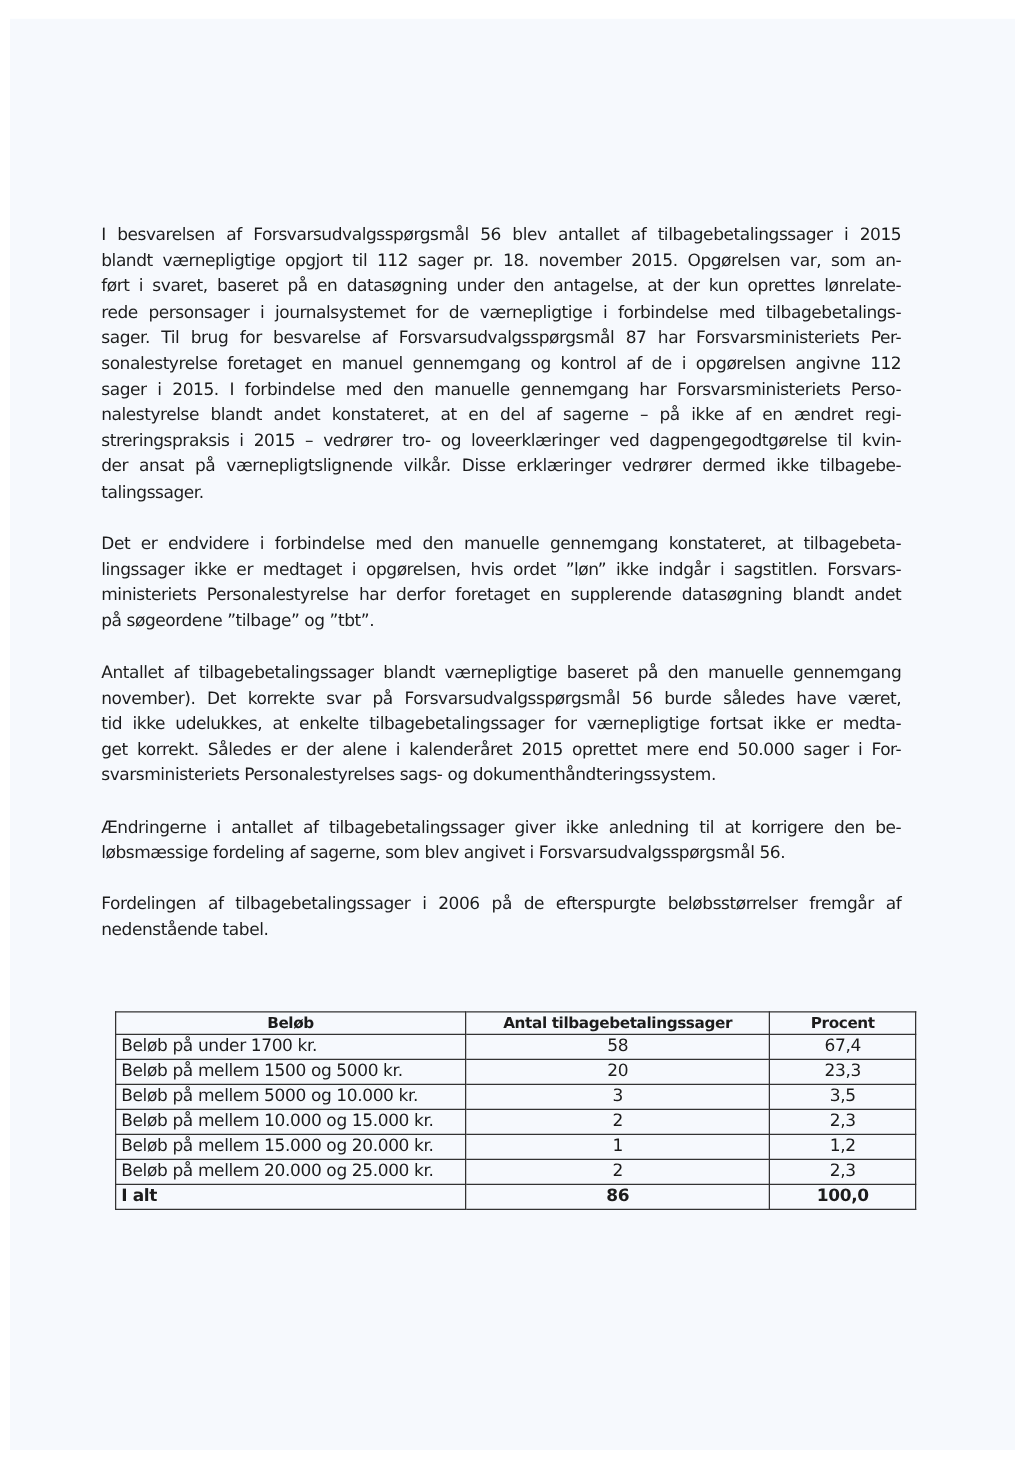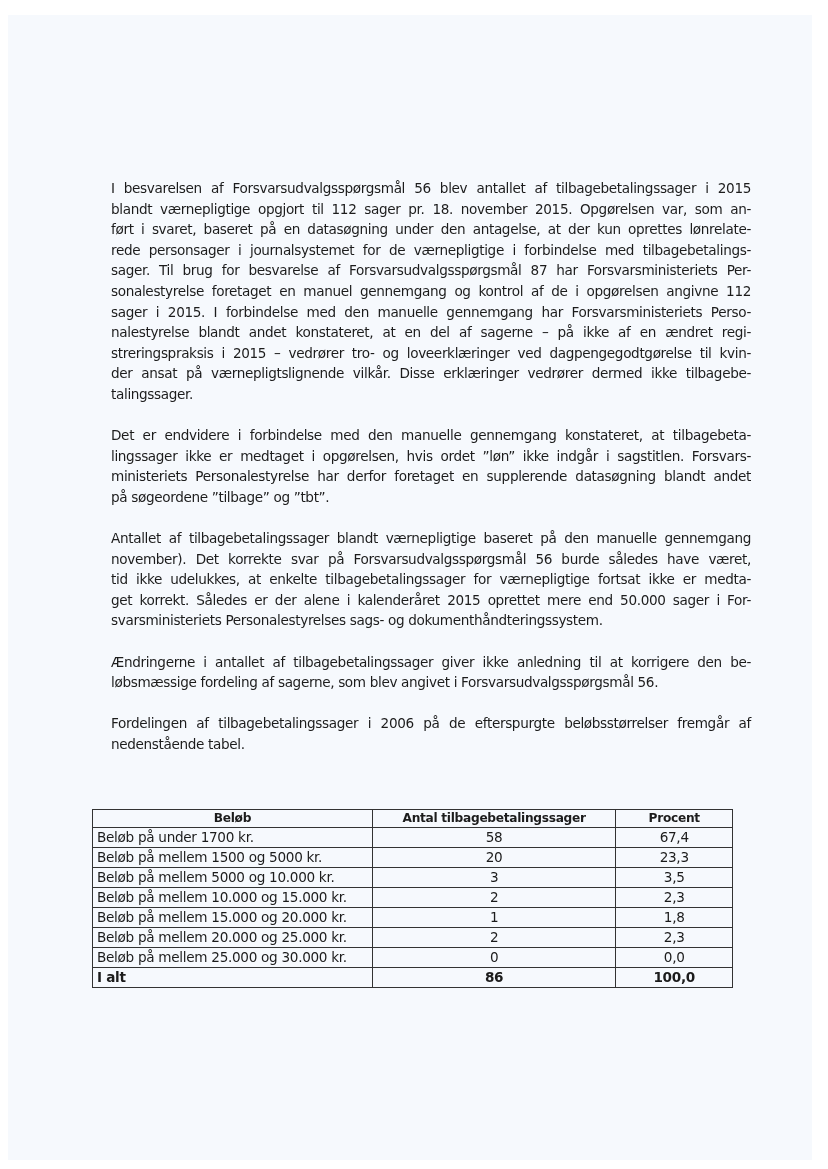--- a/index.html
+++ b/index.html
@@ -18,21 +18,21 @@
   .page {
     position: absolute;
     left: 8px;
     top: 15px;
     width: 804px;
     height: 1145px;
     background: #f6f9fd;
   }
   .body-text {
     position: absolute;
-    left: 111px;
+    left: 81px;
     top: 178px;
     width: 640px;
     font-size: 13.6px;
     letter-spacing: -0.35px;
     word-spacing: 0px;
   }
   .para {
     margin: 0 0 20.6px 0;
   }
   .line {
@@ -153,31 +153,26 @@
       <td class="num">3,5</td>
     </tr>
     <tr>
       <td>Beløb på mellem 10.000 og 15.000 kr.</td>
       <td class="num">2</td>
       <td class="num">2,3</td>
     </tr>
     <tr>
       <td>Beløb på mellem 15.000 og 20.000 kr.</td>
       <td class="num">1</td>
-      <td class="num">1,8</td>
+      <td class="num">1,2</td>
     </tr>
     <tr>
       <td>Beløb på mellem 20.000 og 25.000 kr.</td>
       <td class="num">2</td>
       <td class="num">2,3</td>
-    </tr>
-    <tr>
-      <td>Beløb på mellem 25.000 og 30.000 kr.</td>
-      <td class="num">0</td>
-      <td class="num">0,0</td>
     </tr>
     <tr class="total">
       <td>I alt</td>
       <td class="num">86</td>
       <td class="num">100,0</td>
     </tr>
   </tbody>
 </table>
 
 </body></html>

